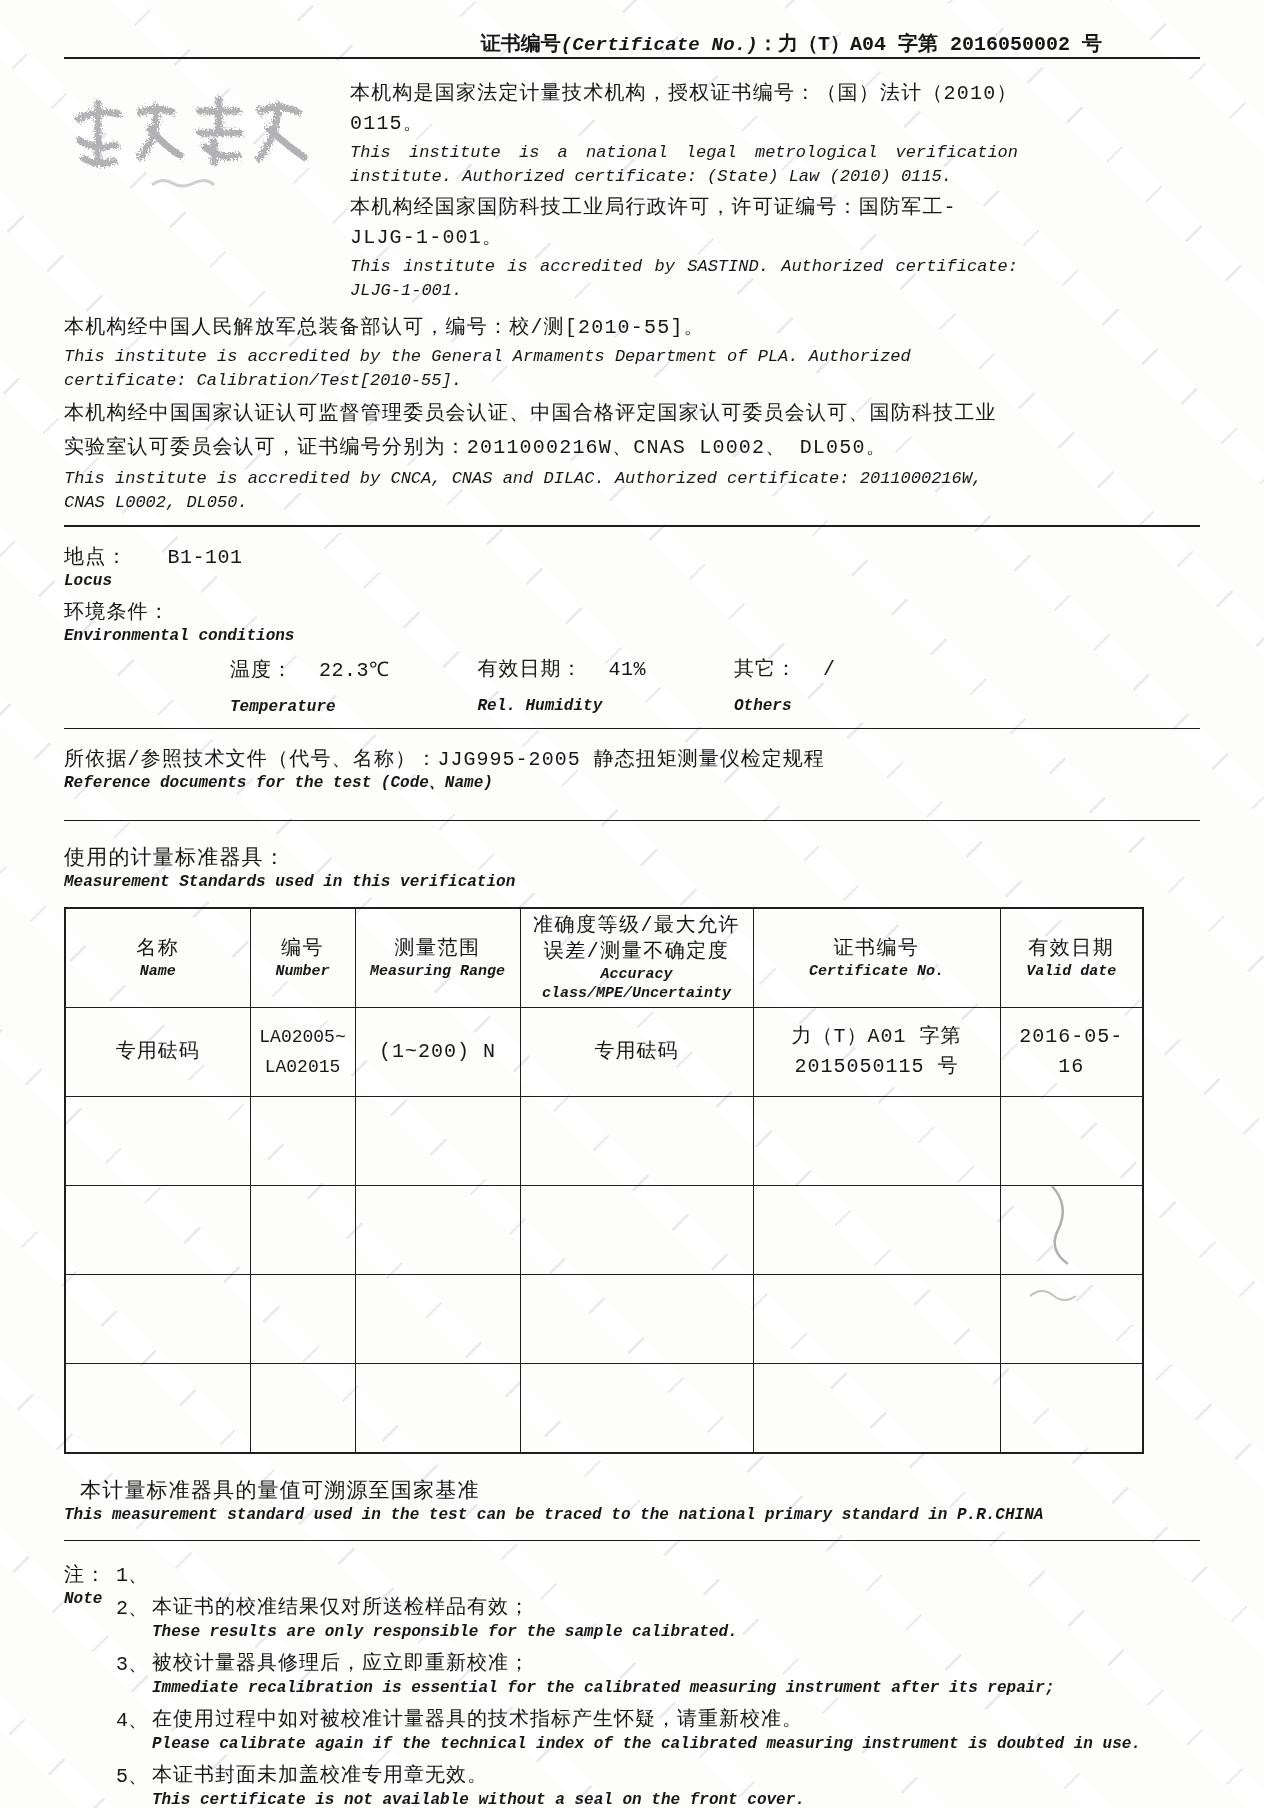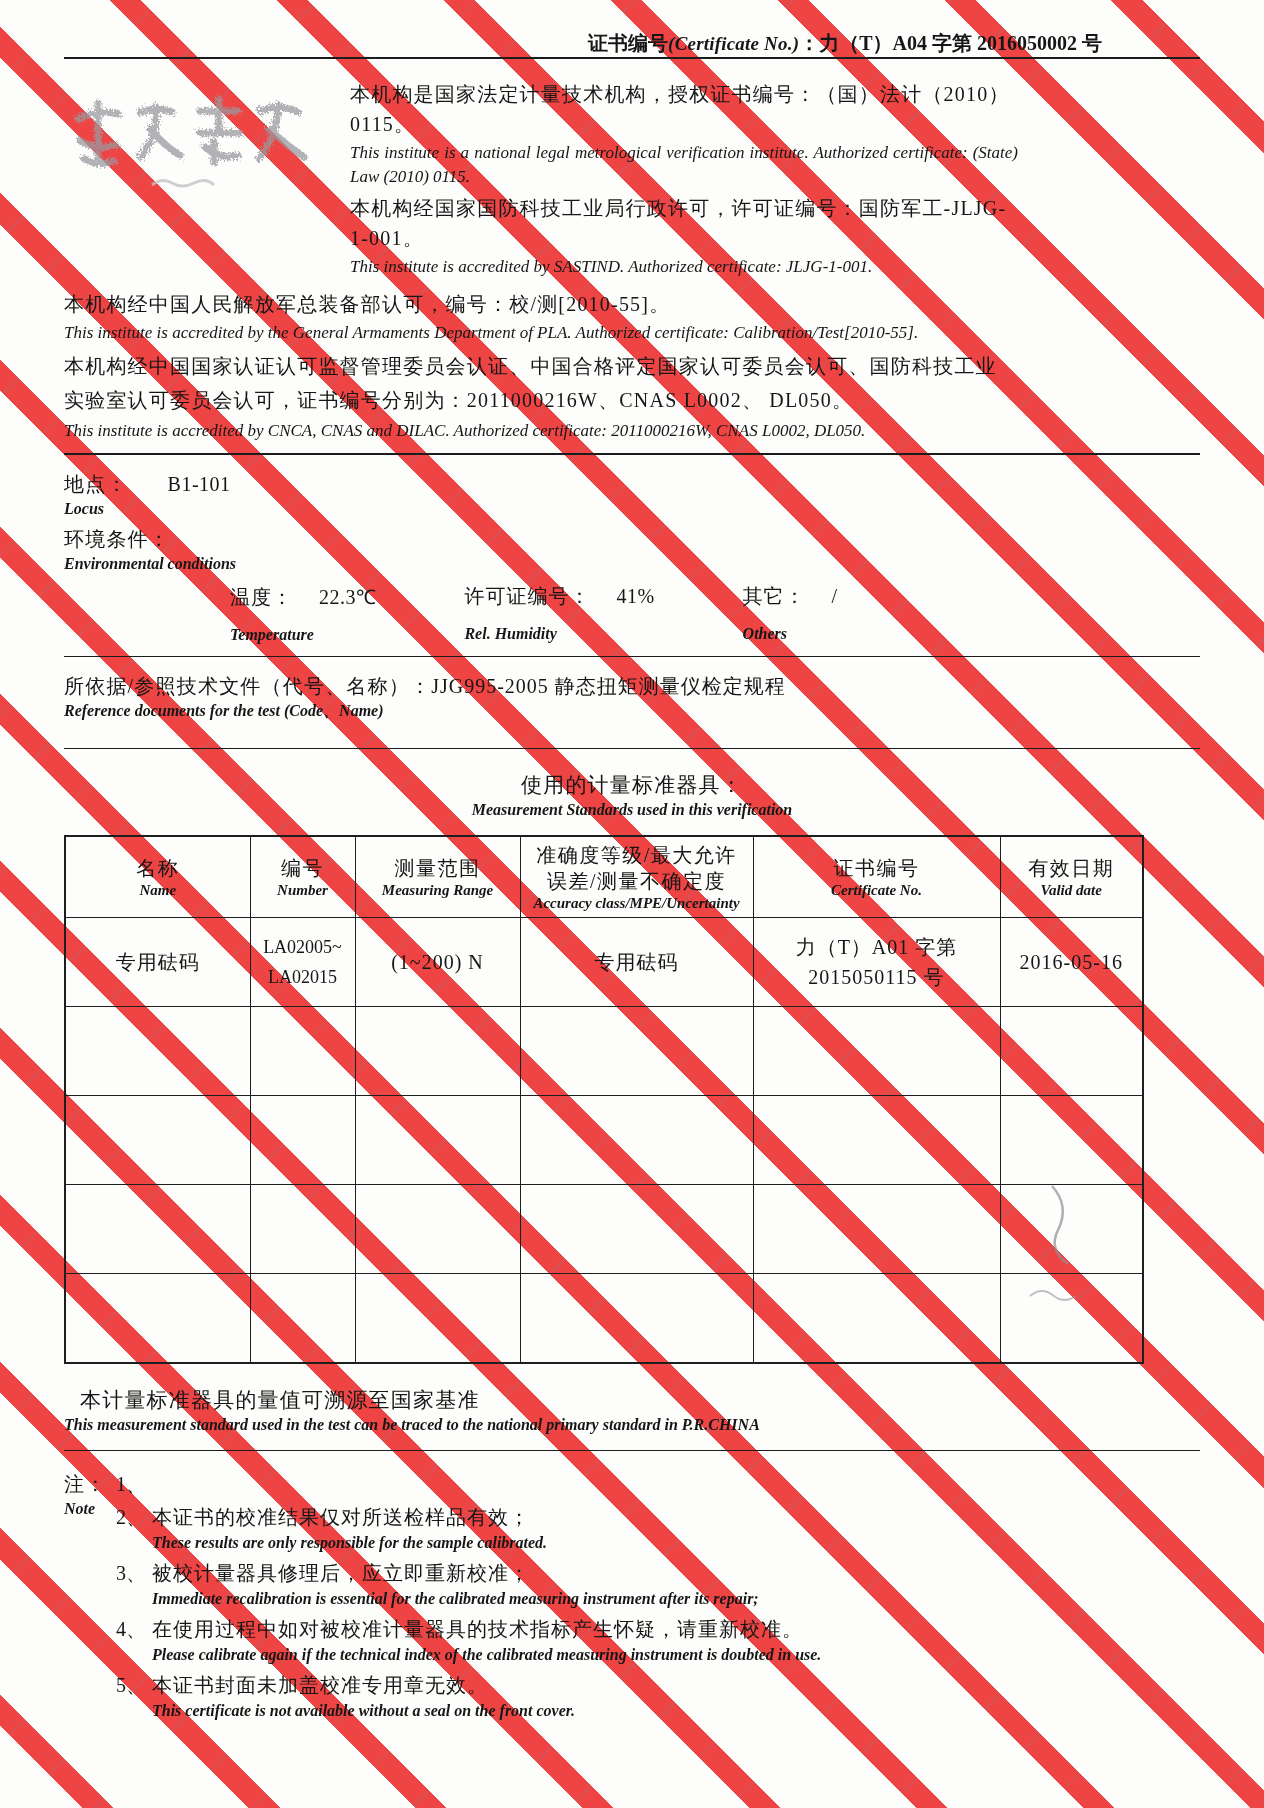--- a/index.html
+++ b/index.html
@@ -1,19 +1,19 @@
 <!DOCTYPE html>
 <html><head>
 <meta charset="utf-8">
 <style>
   html,body { margin:0; padding:0; background:#9a9a9a; }
   .page {
     position:relative; width:1264px; height:1808px; margin:0 auto;
-    background:#ef4444; color:#161616; overflow:hidden;
-    font-family:Liberation Serif, serif;
+    background:#ffffff; color:#161616; overflow:hidden;
+    font-family:Liberation Mono, monospace;
   }
   
   .page::before{
     content:""; position:absolute; inset:0; z-index:0; pointer-events:none;
     background-image:
       repeating-linear-gradient(45deg, #fdfdfb 0 58px, rgba(253,253,251,0) 58px 80px, #fdfdfb 80px 118px),
       repeating-linear-gradient(135deg, rgba(125,130,148,0.16) 0 2.5px, rgba(0,0,0,0) 2.5px 56px);
   }
   .content { position:relative; z-index:1; padding:0 64px; }
 
@@ -39,21 +39,21 @@
   .inline-val { margin-left:40px; letter-spacing:0.5px; }
   .sub-en { font-style:italic; font-weight:bold; font-size:16px; line-height:22px; }
   .env-row { display:flex; gap:88px; margin-left:166px; margin-top:8px; }
   .env-zh { font-size:20px; letter-spacing:1px; }
   .env-val { margin-left:26px; letter-spacing:0.5px; }
   .env-en { font-style:italic; font-weight:bold; font-size:16px; margin-top:15px; }
 
   .ref-row { display:flex; margin-top:16px; align-items:baseline; }
   .ref-val { letter-spacing:1px; }
 
-  .std-label { margin-top:22px;text-align:center; }
+  .std-label { margin-top:22px; }
   .std-label .zh { font-size:21px; }
 
   table.std { border-collapse:collapse; table-layout:fixed; width:1078px; margin-top:14px; }
   table.std col.c1{width:185px} table.std col.c2{width:105px} table.std col.c3{width:165px}
   table.std col.c4{width:233px} table.std col.c5{width:247px} table.std col.c6{width:143px}
   table.std th, table.std td {
     border:1.5px solid #1e1e1e; text-align:center; vertical-align:middle;
     font-weight:normal; padding:4px 6px; font-size:20px; letter-spacing:1px;
   }
   table.std { border:2px solid #1e1e1e; }
@@ -130,21 +130,21 @@
       <div class="sub-en">Locus</div>
       <div class="zh" style="margin-top:6px;">环境条件：</div>
       <div class="sub-en">Environmental conditions</div>
 
       <div class="env-row">
         <div>
           <div class="env-zh"><span>温度：</span><span class="env-val">22.3℃</span></div>
           <div class="env-en">Temperature</div>
         </div>
         <div>
-          <div class="env-zh"><span>许可证编号：</span><span class="env-val">41%</span></div>
+          <div class="env-zh"><span>有效日期：</span><span class="env-val">41%</span></div>
           <div class="env-en">Rel. Humidity</div>
         </div>
         <div>
           <div class="env-zh"><span>其它：</span><span class="env-val">/</span></div>
           <div class="env-en">Others</div>
         </div>
       </div>
     </div>
 
     <hr class="rule thin" style="margin-top:12px;">

